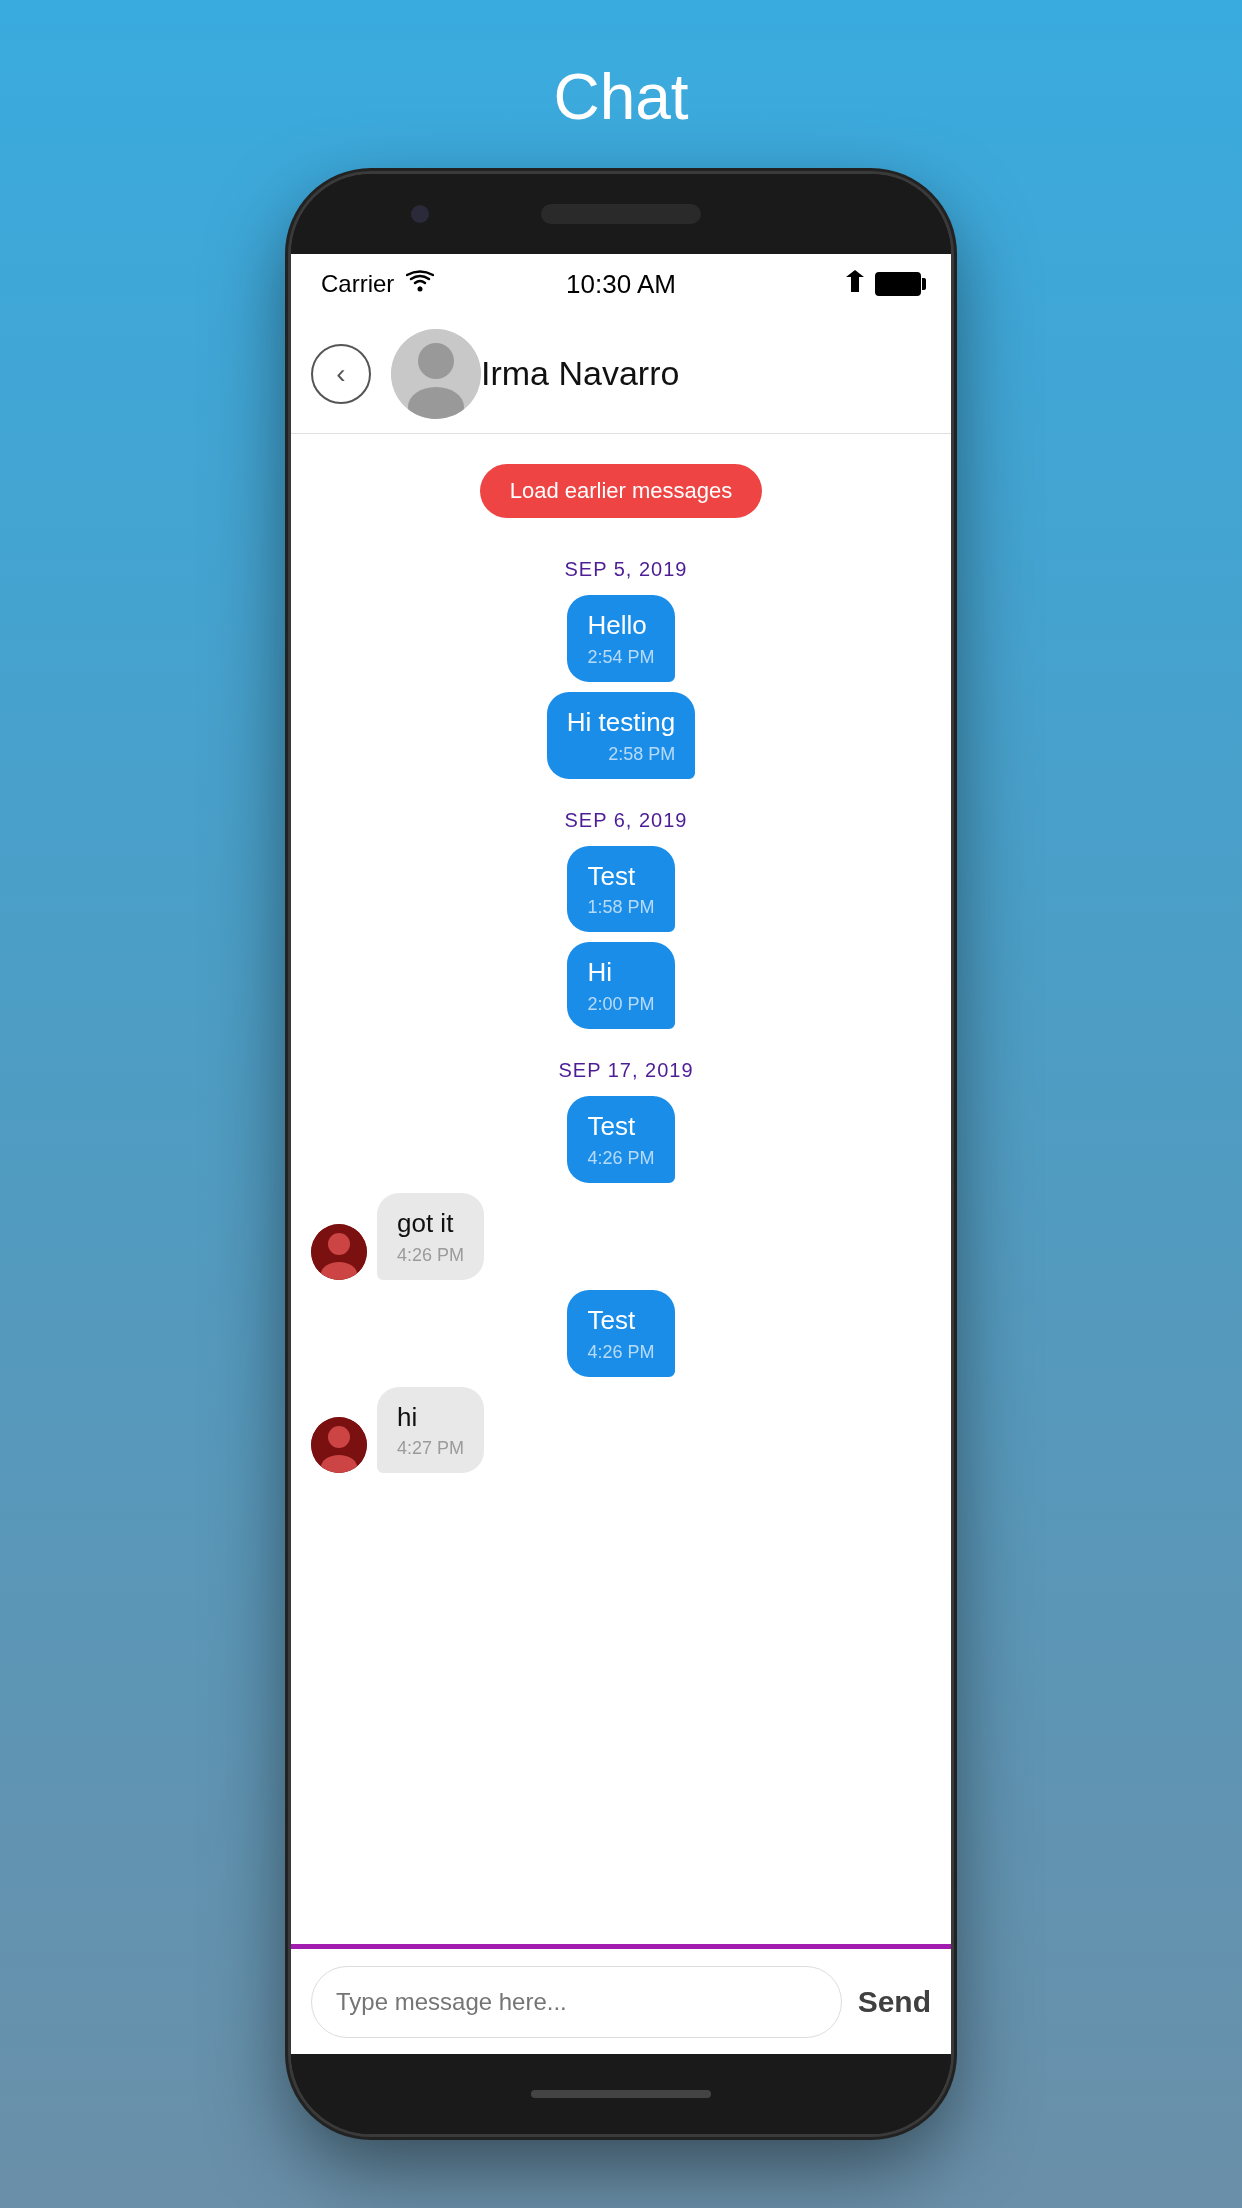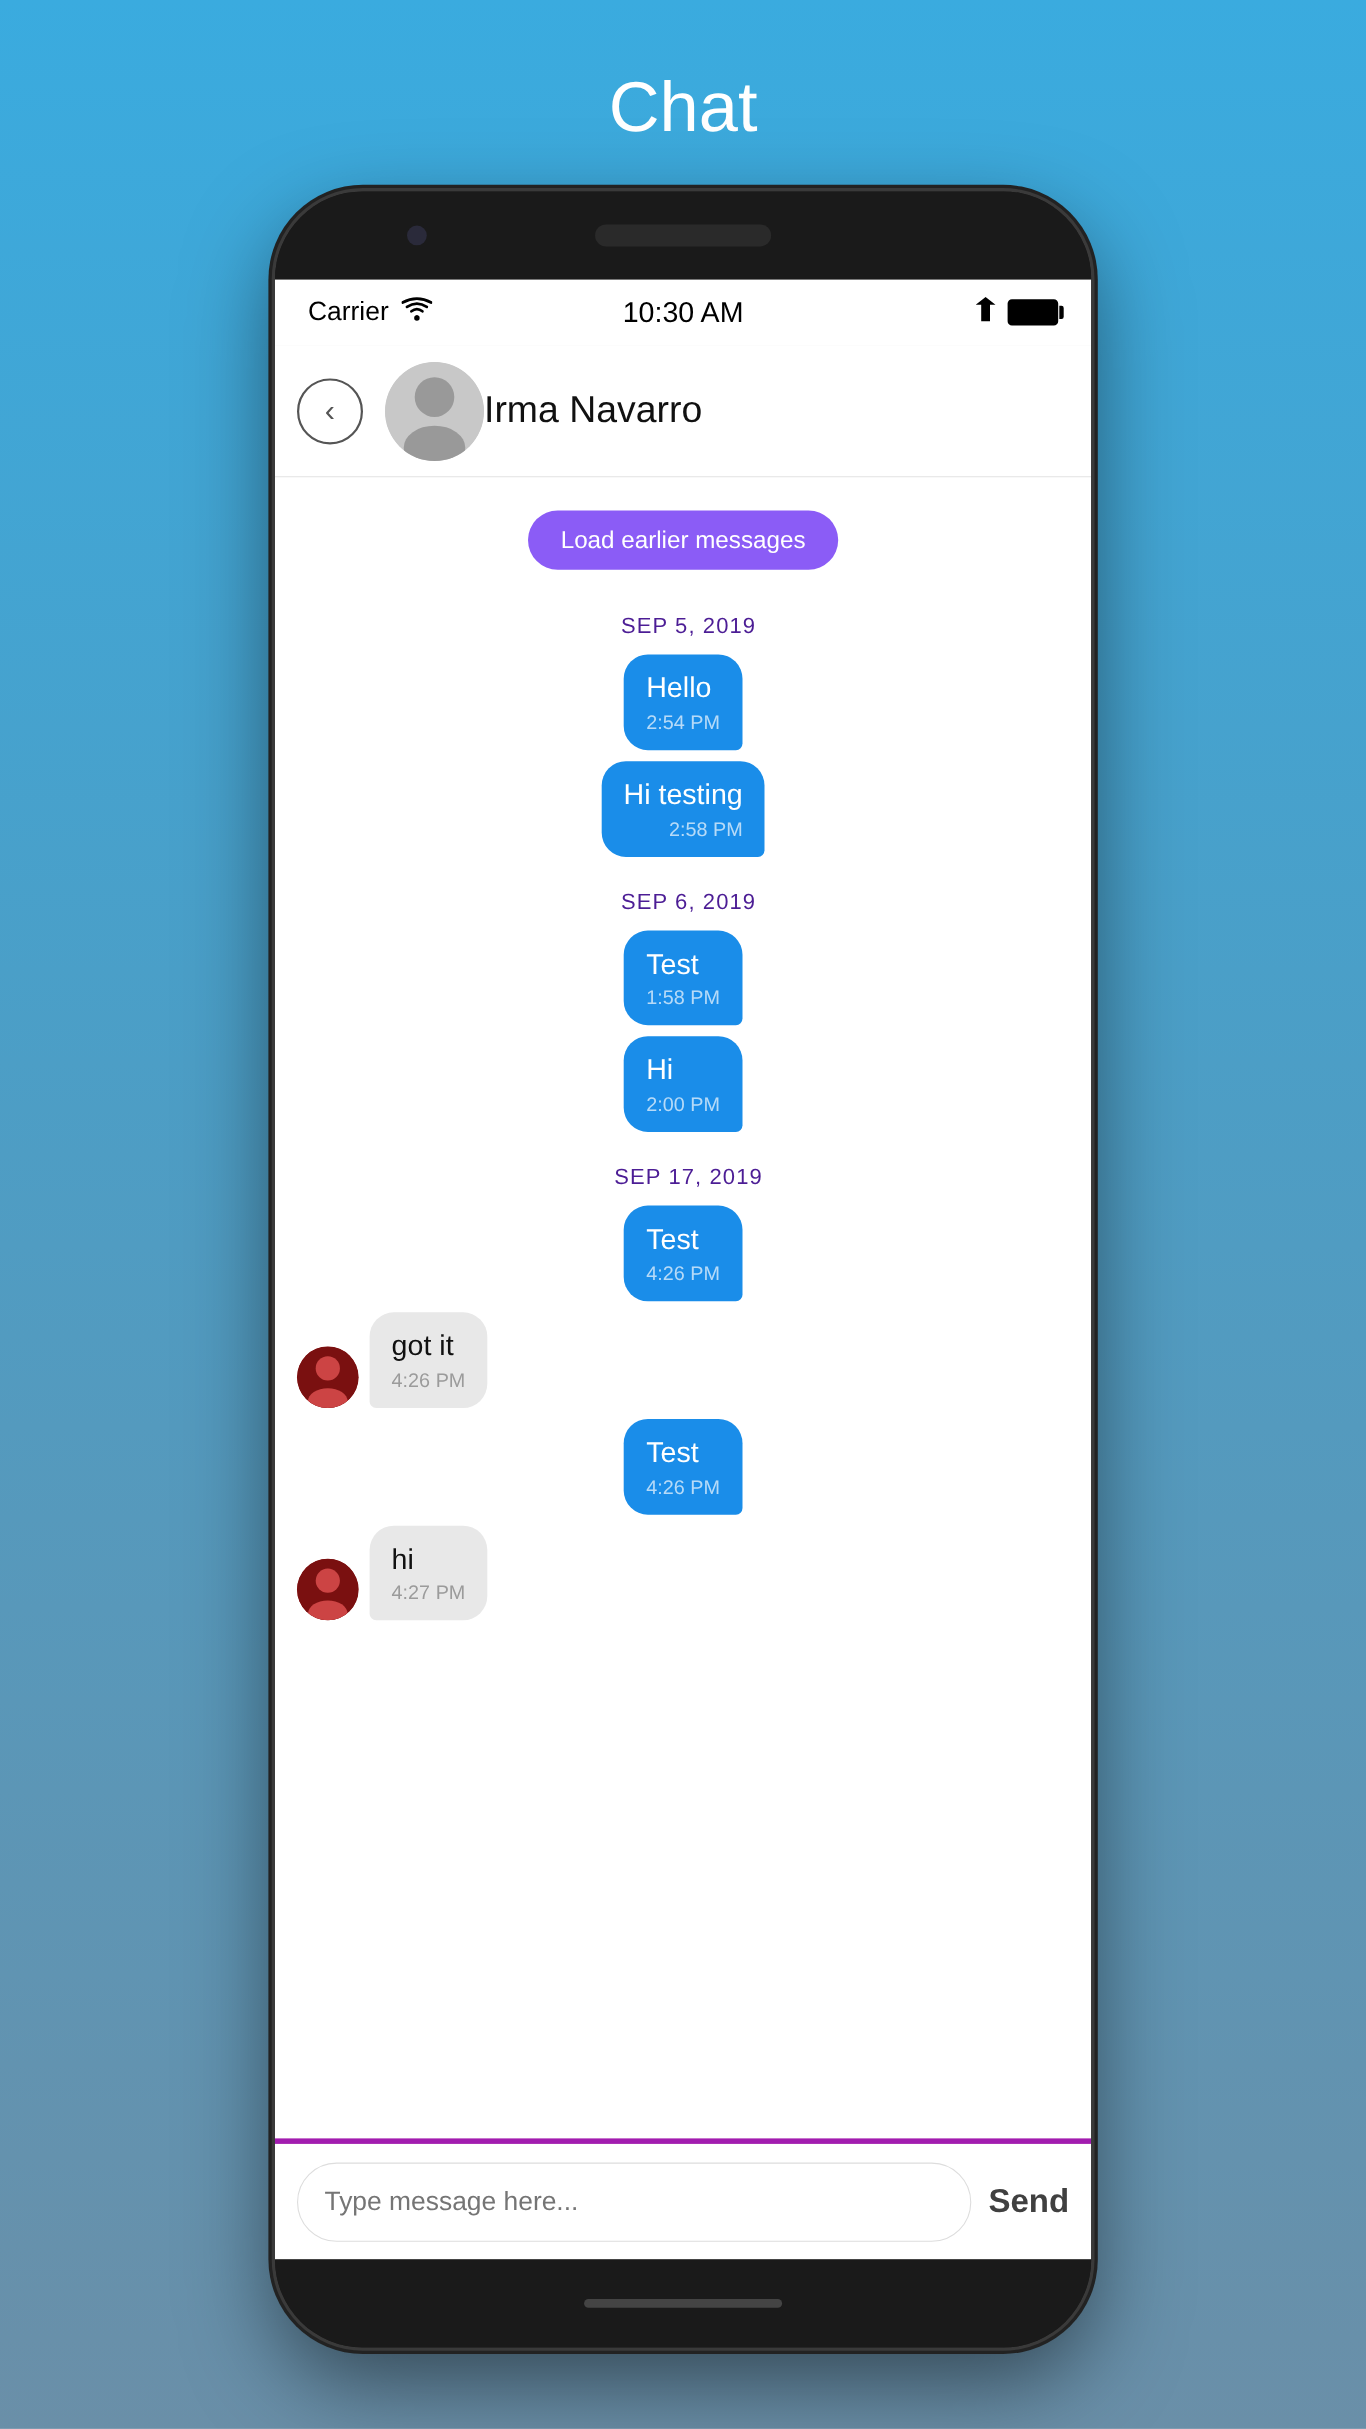--- a/index.html
+++ b/index.html
@@ -19,21 +19,21 @@
     .app-title {
       color: white;
       font-size: 64px;
       font-weight: 300;
       margin-top: 60px;
       margin-bottom: 40px;
     }
 
     
     .phone-frame {
-      width: 742px;
+      width: 660px;
       height: 1960px;
       background: #1a1a1a;
       border-radius: 80px;
       position: relative;
       box-shadow:
         0 0 0 3px #3a3a3a,
         0 0 0 6px #222,
         0 30px 80px rgba(0,0,0,0.5);
       overflow: hidden;
       display: flex;
@@ -183,21 +183,21 @@
       flex: 1;
       background: white;
       overflow-y: auto;
       display: flex;
       flex-direction: column;
       padding: 20px 20px;
     }
 
     .load-earlier {
       align-self: center;
-      background: #8b5cf6;
+      background: #ef4444;
       color: white;
       font-size: 22px;
       padding: 14px 30px;
       border-radius: 30px;
       margin: 10px 0 20px 0;
       cursor: pointer;
     }
 
     .date-divider {
       align-self: center;

